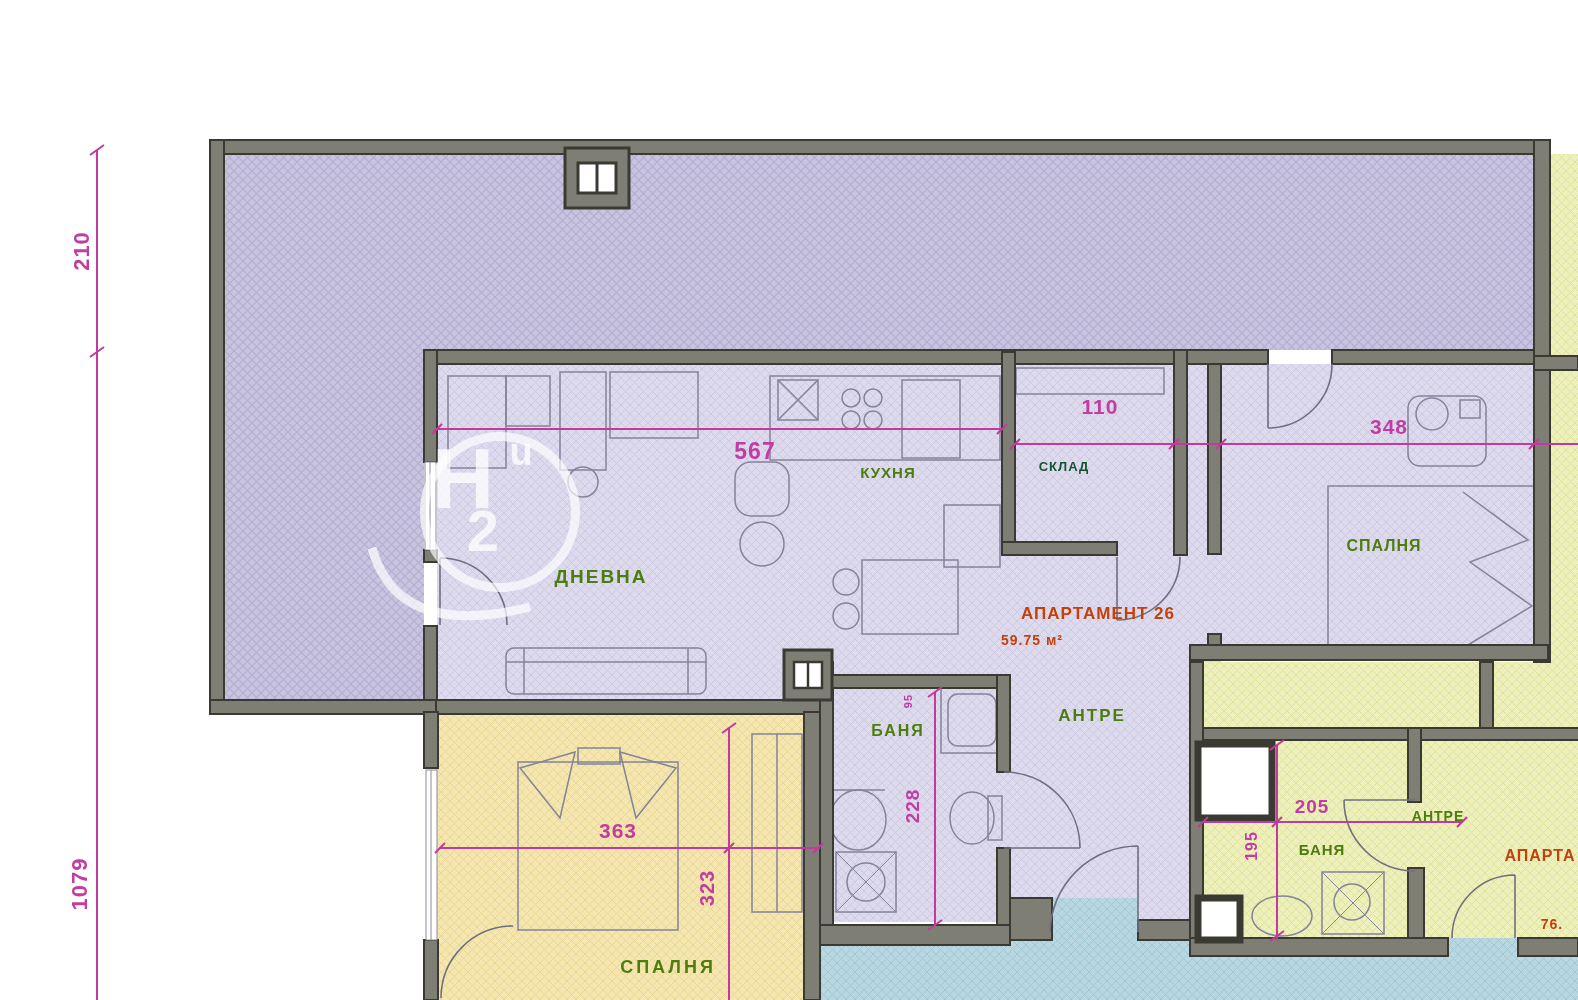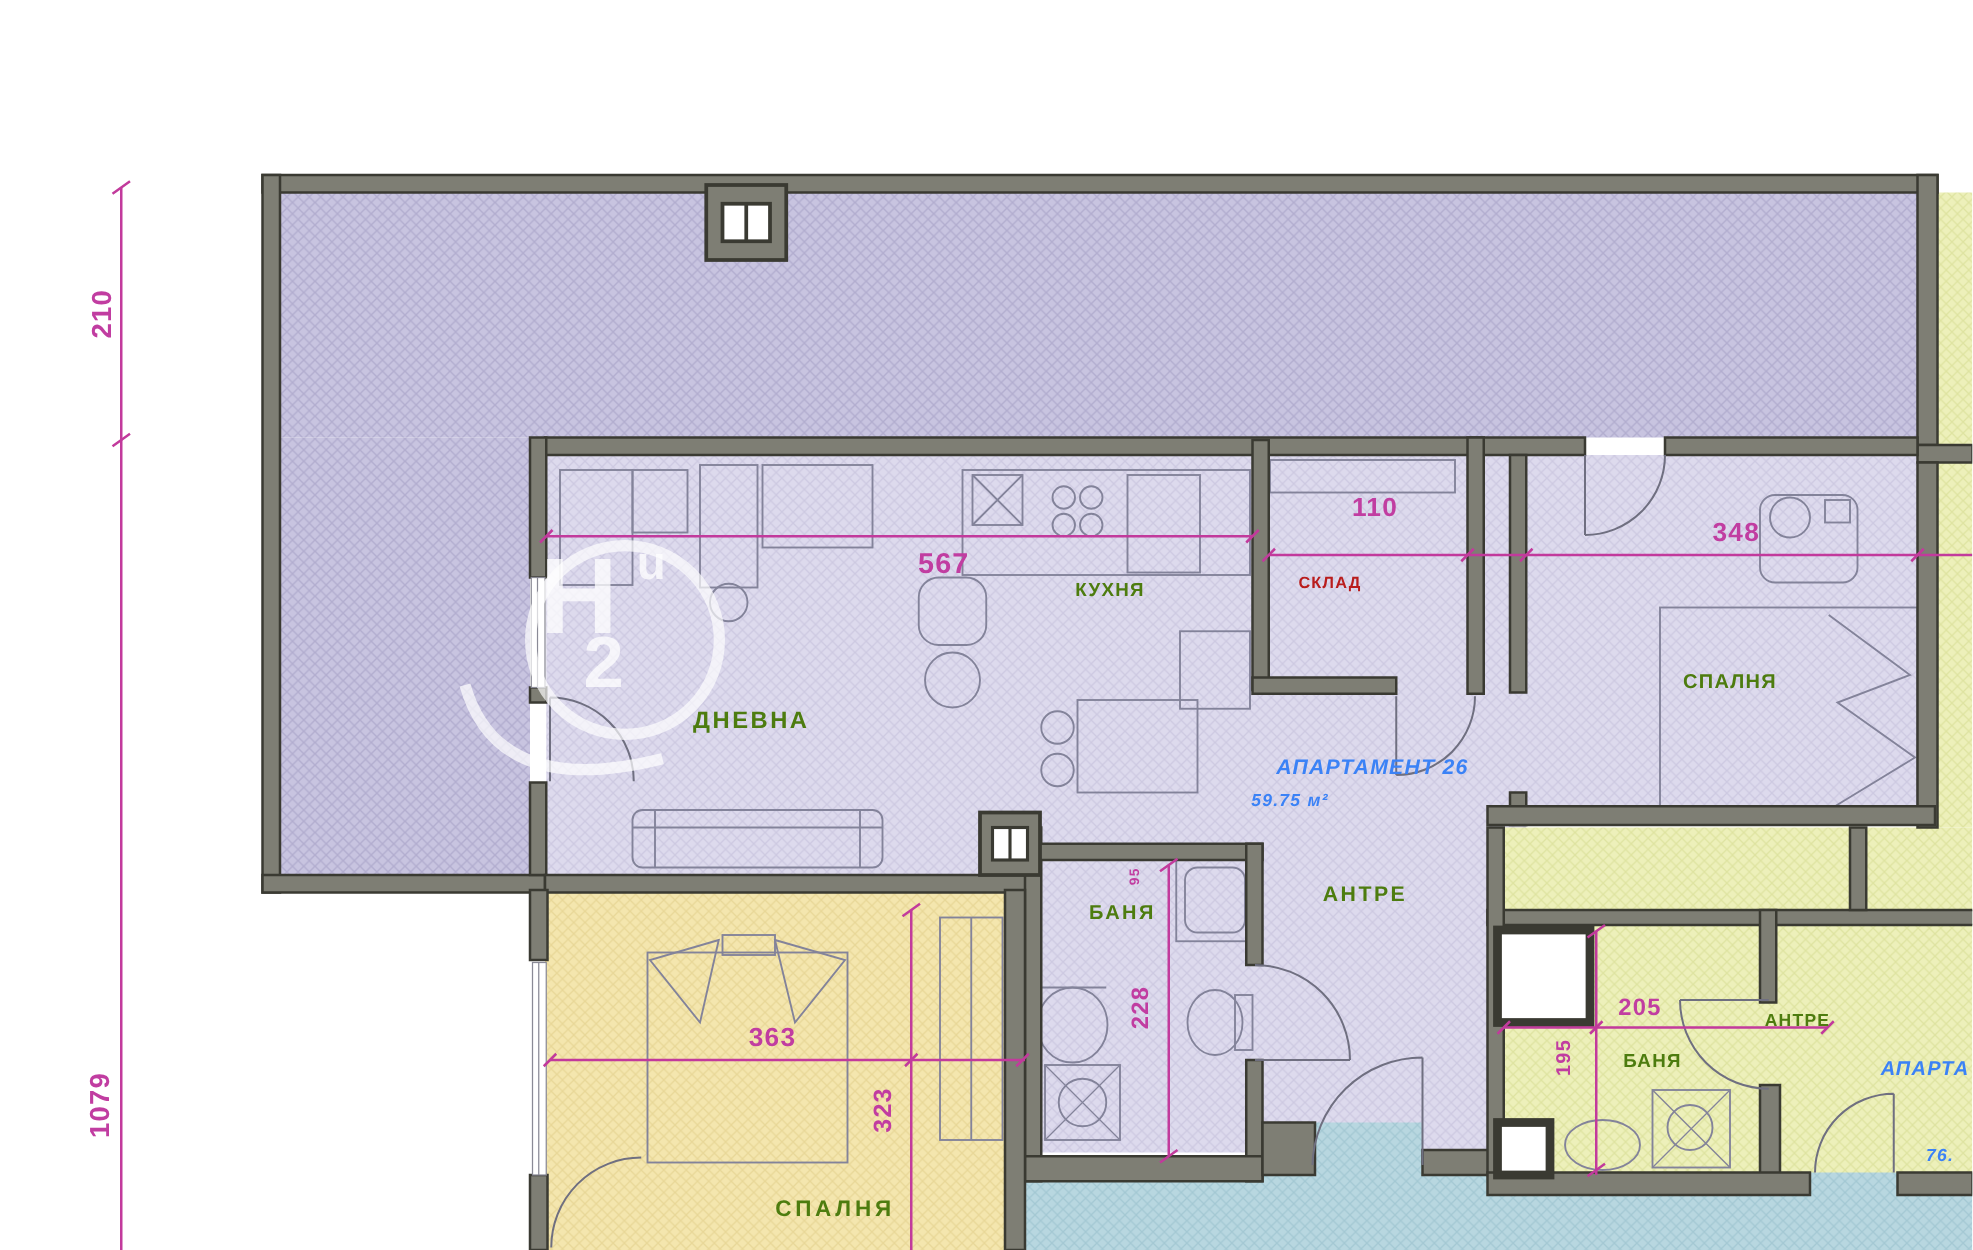--- a/index.html
+++ b/index.html
@@ -3,22 +3,22 @@
 <meta charset="utf-8">
 <style>
   html,body{margin:0;padding:0;background:#fff;}
   #stage{position:relative;width:1578px;height:1000px;overflow:hidden;background:#fff;
          font-family:"Liberation Sans",sans-serif;}
   #plan-svg{position:absolute;left:0;top:0;z-index:1;}
   .lbl{position:absolute;transform:translate(-50%,-50%);font-weight:bold;color:#4d7c0f;
        white-space:nowrap;z-index:4;letter-spacing:1px;}
   .lbl.rot{transform:translate(-50%,-50%) rotate(-90deg);}
   .dim{color:#c13da1;z-index:4;}
-  .faded{z-index:2;color:#b91c1c;}
-  .apt{color:#3b82f6;z-index:5;letter-spacing:1px;font-style:italic;}
+  .faded{z-index:2;color:#14532d;}
+  .apt{color:#c2410c;z-index:5;letter-spacing:1px;}
   .wm{position:absolute;z-index:3;color:rgba(255,255,255,0.75);font-weight:bold;
       white-space:nowrap;transform:translate(-50%,-50%);}
   .wm-circle{position:absolute;z-index:3;width:142px;height:142px;border:9px solid rgba(255,255,255,0.68);
       border-radius:50%;}
 </style>
 </head>
 <body>
 
 <div id="stage">
 

